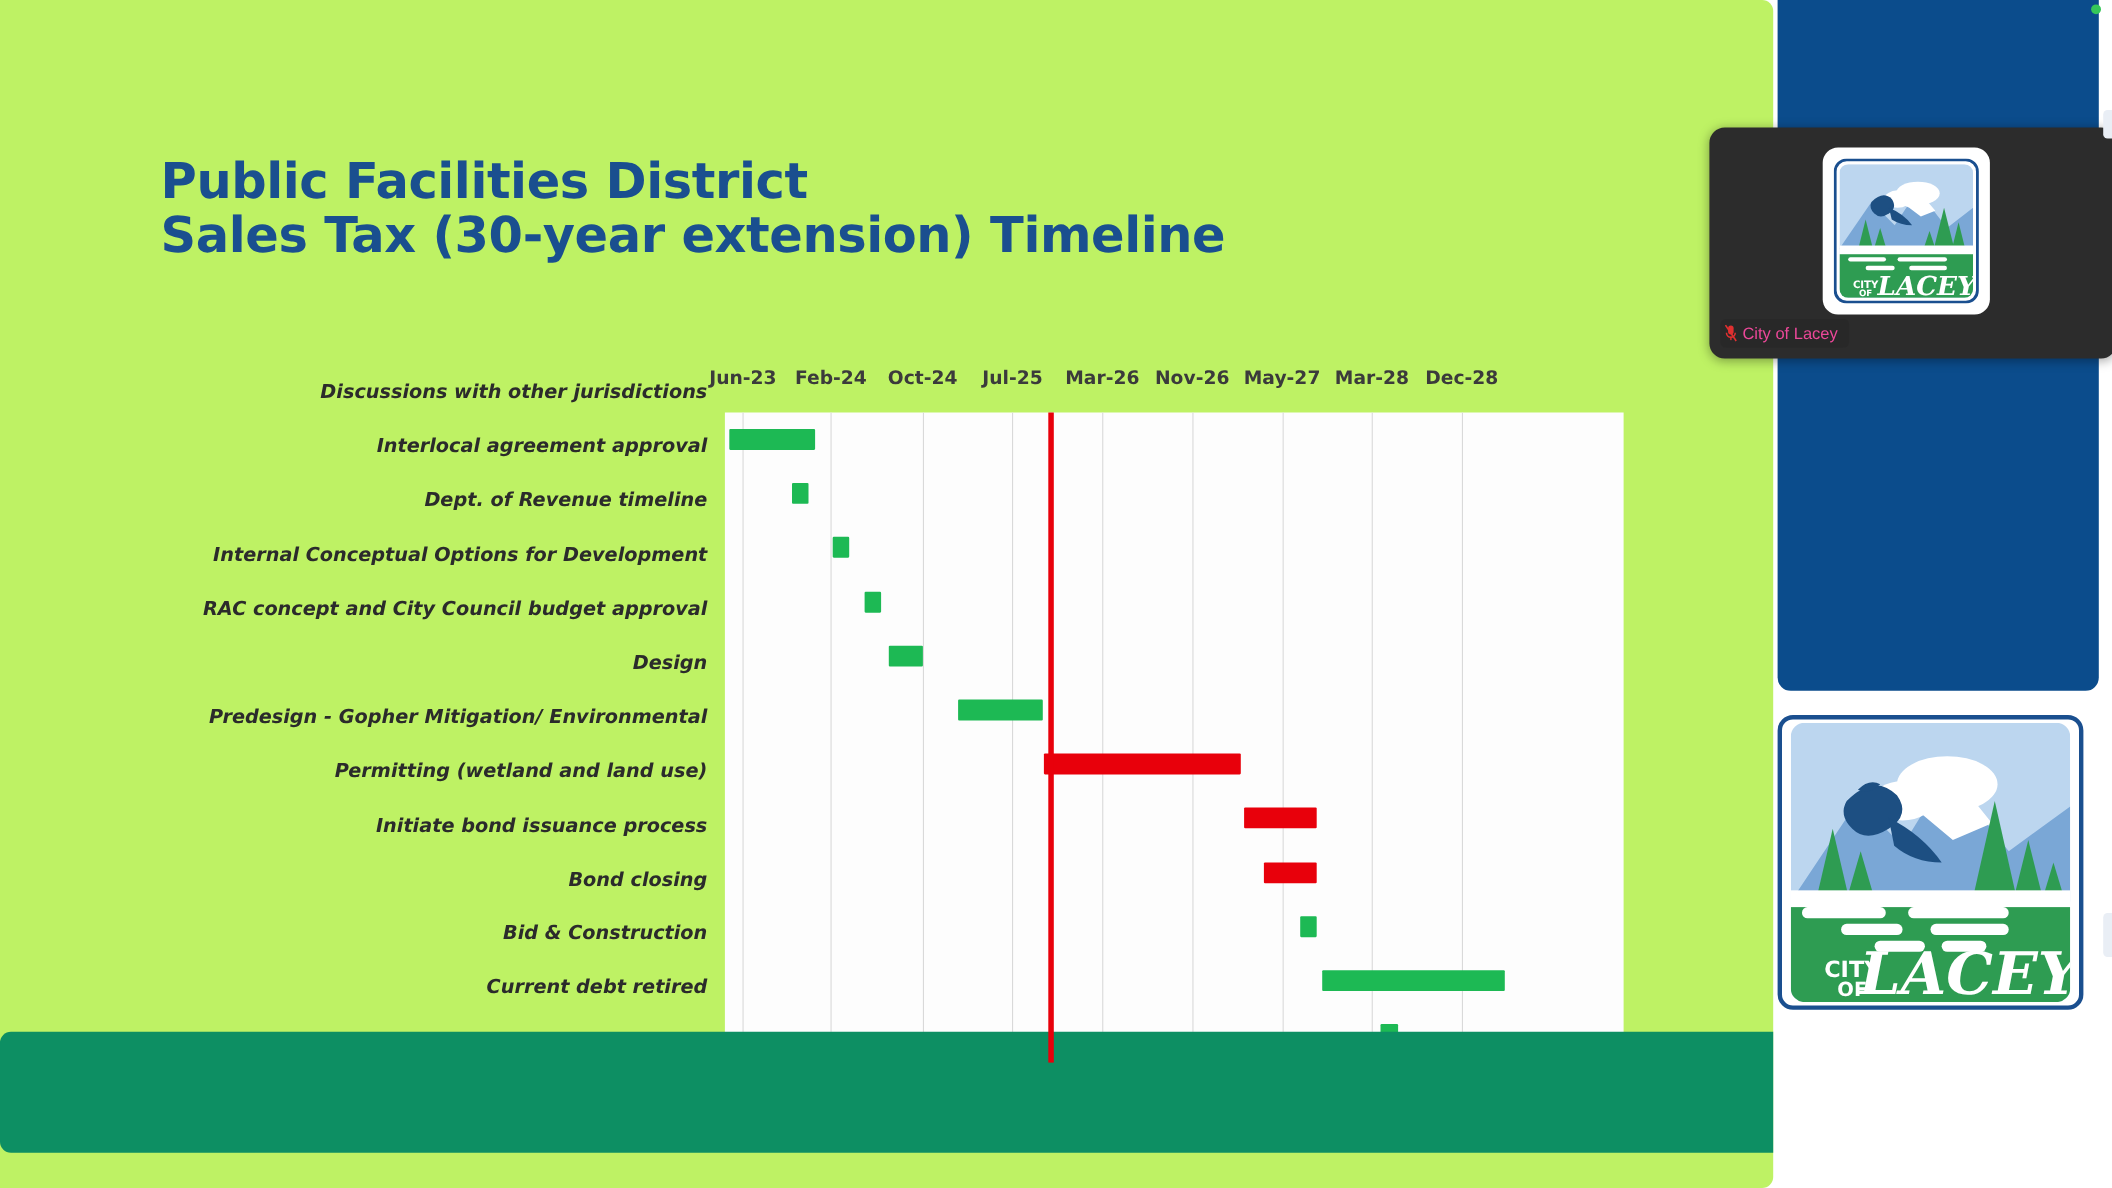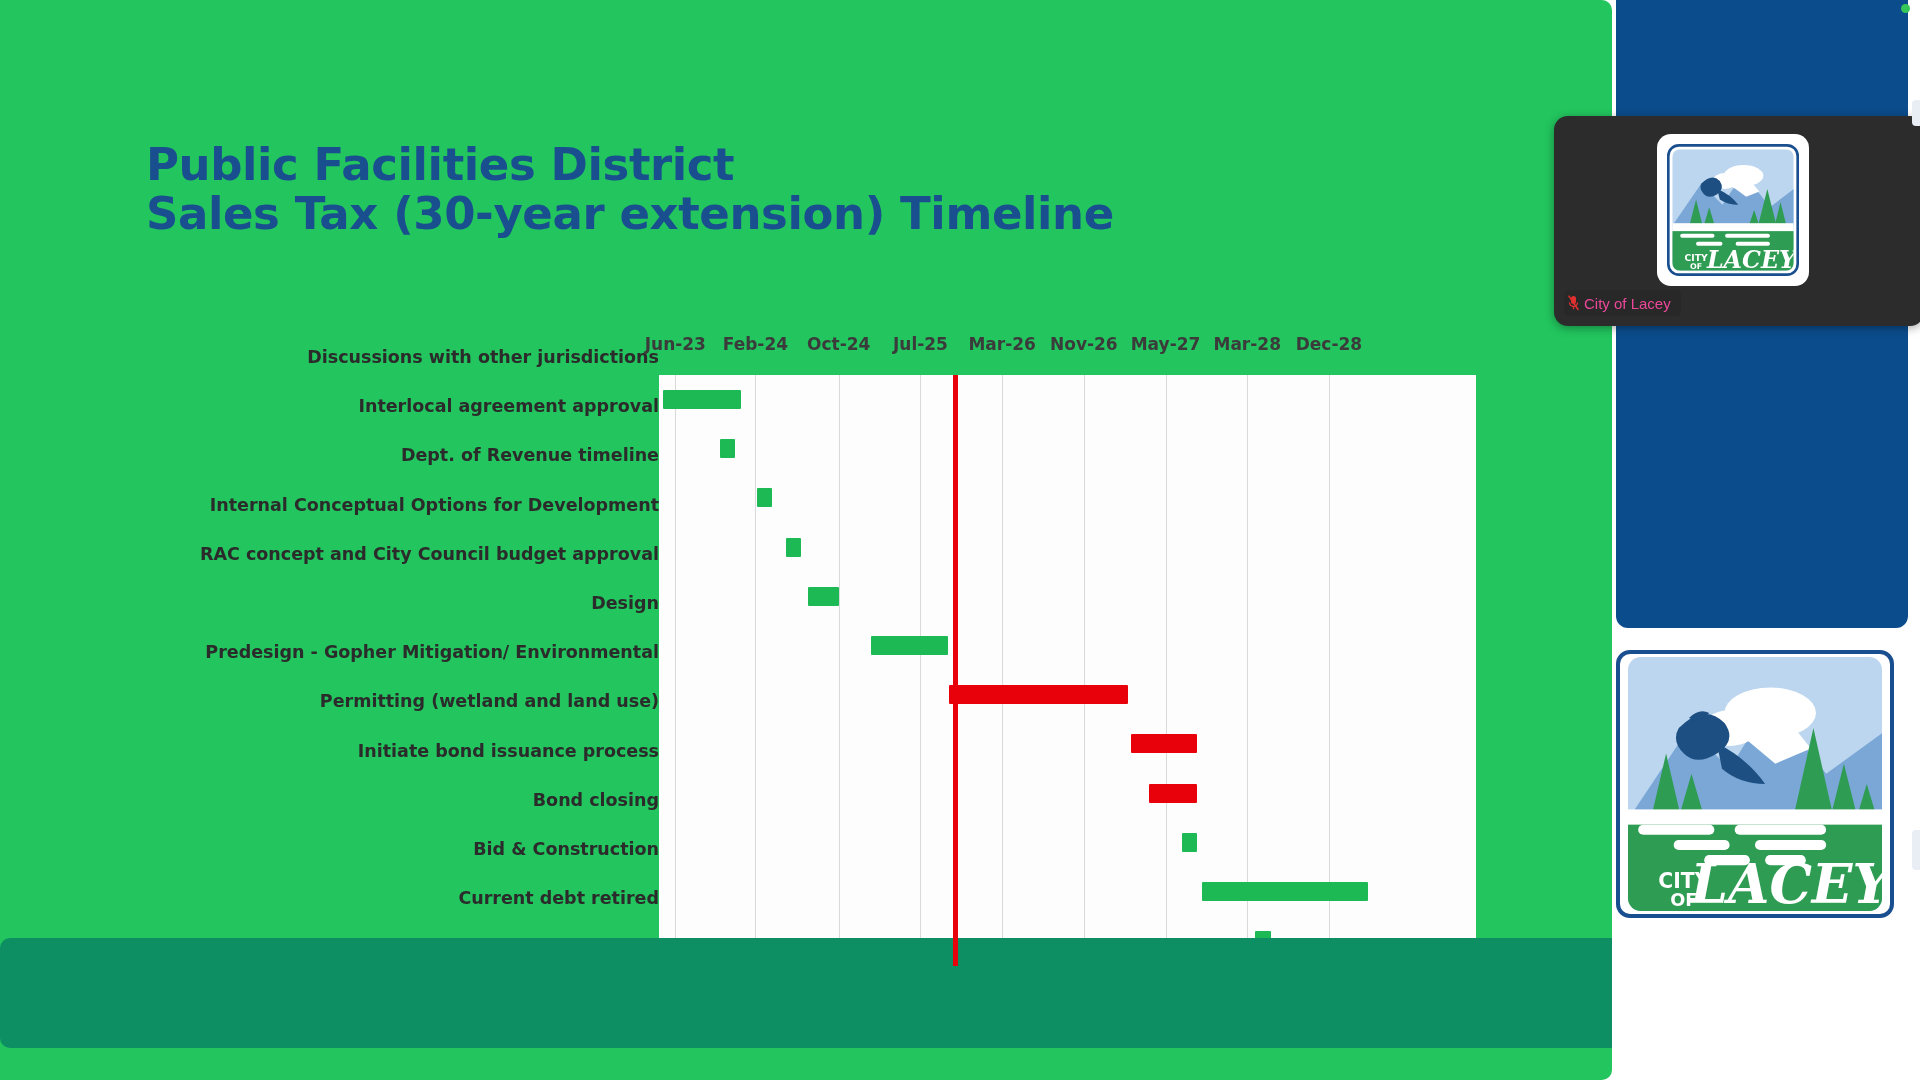--- a/index.html
+++ b/index.html
@@ -14,21 +14,21 @@
     position: relative;
     width: 1920px; height: 1080px;
     background: #ffffff;
   }
 
   
   #slide {
     position: absolute;
     left: 0; top: 0;
     width: 1612px; height: 1080px;
-    background: #22c55e;
+    background: #bef264;
     border-radius: 0 10px 10px 0;
     overflow: hidden;
   }
 
   
   #title-block {
     position: absolute;
     left: 146px; top: 140px;
     width: 1120px;
   }
@@ -43,22 +43,23 @@
   }
 
   
   #gantt {
     position: absolute;
     left: 146px; top: 286px;
     width: 1330px; height: 640px;
   }
   #gantt-labels {
     position: absolute;
-    left: 16px; top: 47px;
+    left: 0; top: 47px;
     width: 513px;
+    font-style: italic;
   }
   .task-label {
     height: 49.2px;
     line-height: 49.2px;
     text-align: right;
     padding-right: 16px;
     font-family: "DejaVu Sans", sans-serif;
     font-size: 17.5px;
     font-weight: 600;
     color: #2b2b2b;

